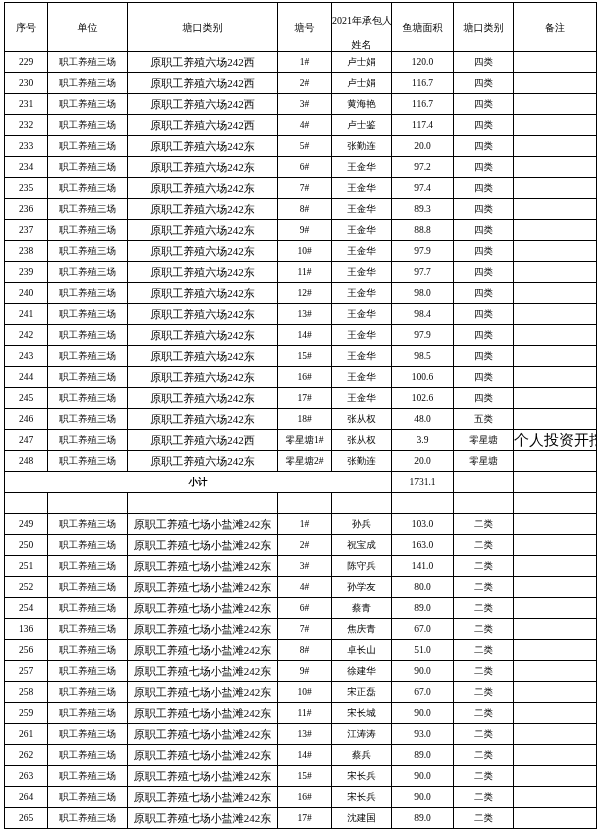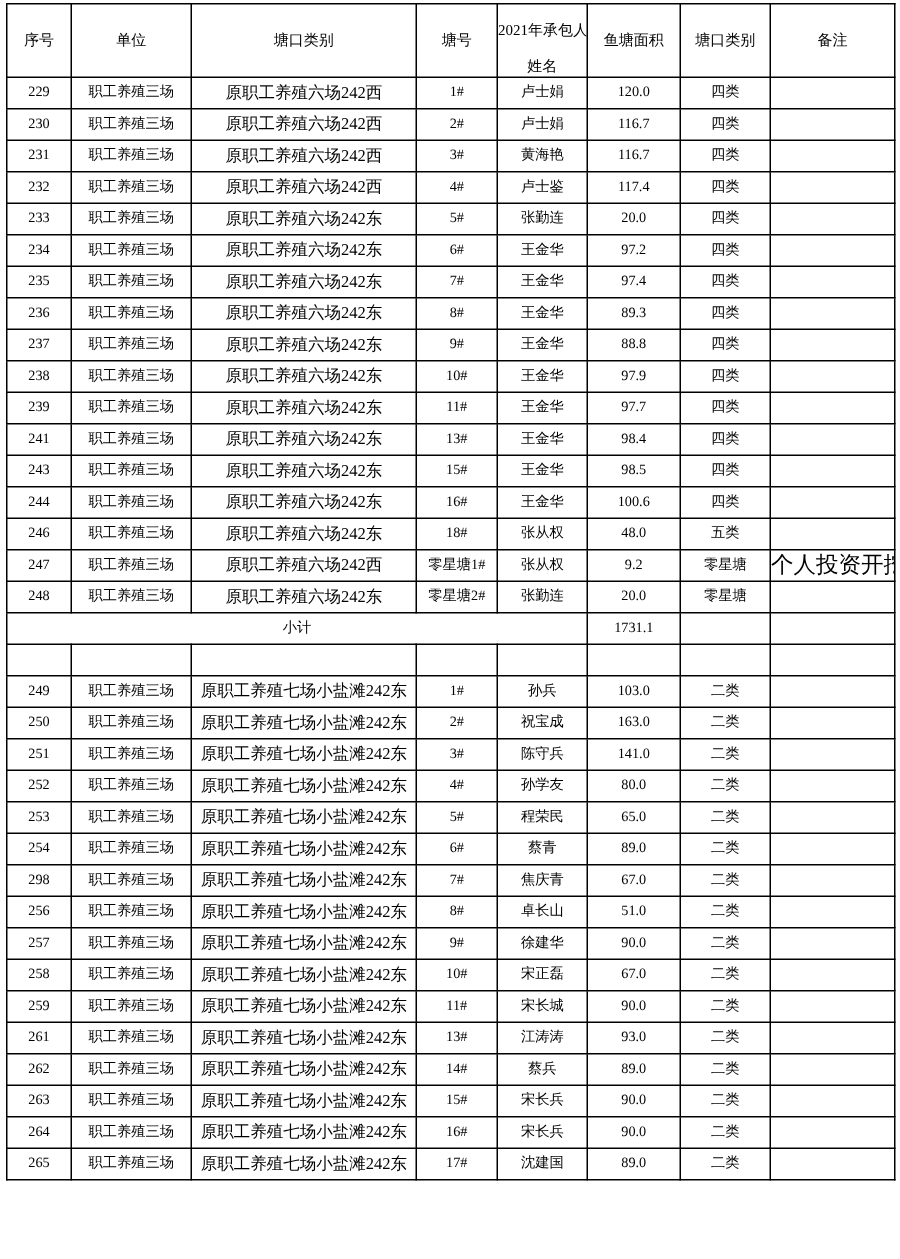--- a/index.html
+++ b/index.html
@@ -48,21 +48,21 @@
     line-height: 13px;
     font-weight: normal;
     font-size: 10px;
   }
   .hdr-two-line {
     display: block;
     line-height: 12px;
     margin-top: 12px;
   }
   td.subtotal-label {
-    font-weight: normal;
+    font-weight: bold;
   }
   tr.blank-row td {
     height: 20px;
   }
   td.loc-cell {
     font-size: 11px;
   }
   td.remark-cell {
     font-size: 15px;
   }
@@ -202,66 +202,96 @@
           <td>239</td>
           <td>职工养殖三场</td>
           <td class="loc-cell">原职工养殖六场242东</td>
           <td>11#</td>
           <td>王金华</td>
           <td>97.7</td>
           <td>四类</td>
           <td class="remark-cell"></td>
         </tr>
         <tr>
+          <td>240</td>
+          <td>职工养殖三场</td>
+          <td class="loc-cell">原职工养殖六场242东</td>
+          <td>12#</td>
+          <td>王金华</td>
+          <td>98.0</td>
+          <td>四类</td>
+          <td class="remark-cell"></td>
+        </tr>
+        <tr>
           <td>241</td>
           <td>职工养殖三场</td>
           <td class="loc-cell">原职工养殖六场242东</td>
           <td>13#</td>
           <td>王金华</td>
           <td>98.4</td>
           <td>四类</td>
           <td class="remark-cell"></td>
         </tr>
         <tr>
+          <td>242</td>
+          <td>职工养殖三场</td>
+          <td class="loc-cell">原职工养殖六场242东</td>
+          <td>14#</td>
+          <td>王金华</td>
+          <td>97.9</td>
+          <td>四类</td>
+          <td class="remark-cell"></td>
+        </tr>
+        <tr>
           <td>243</td>
           <td>职工养殖三场</td>
           <td class="loc-cell">原职工养殖六场242东</td>
           <td>15#</td>
           <td>王金华</td>
           <td>98.5</td>
           <td>四类</td>
           <td class="remark-cell"></td>
         </tr>
         <tr>
           <td>244</td>
           <td>职工养殖三场</td>
           <td class="loc-cell">原职工养殖六场242东</td>
           <td>16#</td>
           <td>王金华</td>
           <td>100.6</td>
+          <td>四类</td>
+          <td class="remark-cell"></td>
+        </tr>
+        <tr>
+          <td>245</td>
+          <td>职工养殖三场</td>
+          <td class="loc-cell">原职工养殖六场242东</td>
+          <td>17#</td>
+          <td>王金华</td>
+          <td>102.6</td>
           <td>四类</td>
           <td class="remark-cell"></td>
         </tr>
         <tr>
           <td>246</td>
           <td>职工养殖三场</td>
           <td class="loc-cell">原职工养殖六场242东</td>
           <td>18#</td>
           <td>张从权</td>
           <td>48.0</td>
           <td>五类</td>
           <td class="remark-cell"></td>
         </tr>
         <tr>
           <td>247</td>
           <td>职工养殖三场</td>
           <td class="loc-cell">原职工养殖六场242西</td>
           <td>零星塘1#</td>
           <td>张从权</td>
-          <td>9.2</td>
+          <td>3.9</td>
           <td>零星塘</td>
           <td class="remark-cell">个人投资开挖</td>
         </tr>
         <tr>
           <td>248</td>
           <td>职工养殖三场</td>
           <td class="loc-cell">原职工养殖六场242东</td>
           <td>零星塘2#</td>
           <td>张勤连</td>
           <td>20.0</td>
@@ -318,41 +348,31 @@
           <td>252</td>
           <td>职工养殖三场</td>
           <td class="loc-cell">原职工养殖七场小盐滩242东</td>
           <td>4#</td>
           <td>孙学友</td>
           <td>80.0</td>
           <td>二类</td>
           <td class="remark-cell"></td>
         </tr>
         <tr>
-          <td>253</td>
-          <td>职工养殖三场</td>
-          <td class="loc-cell">原职工养殖七场小盐滩242东</td>
-          <td>5#</td>
-          <td>程荣民</td>
-          <td>65.0</td>
-          <td>二类</td>
-          <td class="remark-cell"></td>
-        </tr>
-        <tr>
           <td>254</td>
           <td>职工养殖三场</td>
           <td class="loc-cell">原职工养殖七场小盐滩242东</td>
           <td>6#</td>
           <td>蔡青</td>
           <td>89.0</td>
           <td>二类</td>
           <td class="remark-cell"></td>
         </tr>
         <tr>
-          <td>298</td>
+          <td>136</td>
           <td>职工养殖三场</td>
           <td class="loc-cell">原职工养殖七场小盐滩242东</td>
           <td>7#</td>
           <td>焦庆青</td>
           <td>67.0</td>
           <td>二类</td>
           <td class="remark-cell"></td>
         </tr>
         <tr>
           <td>256</td>

